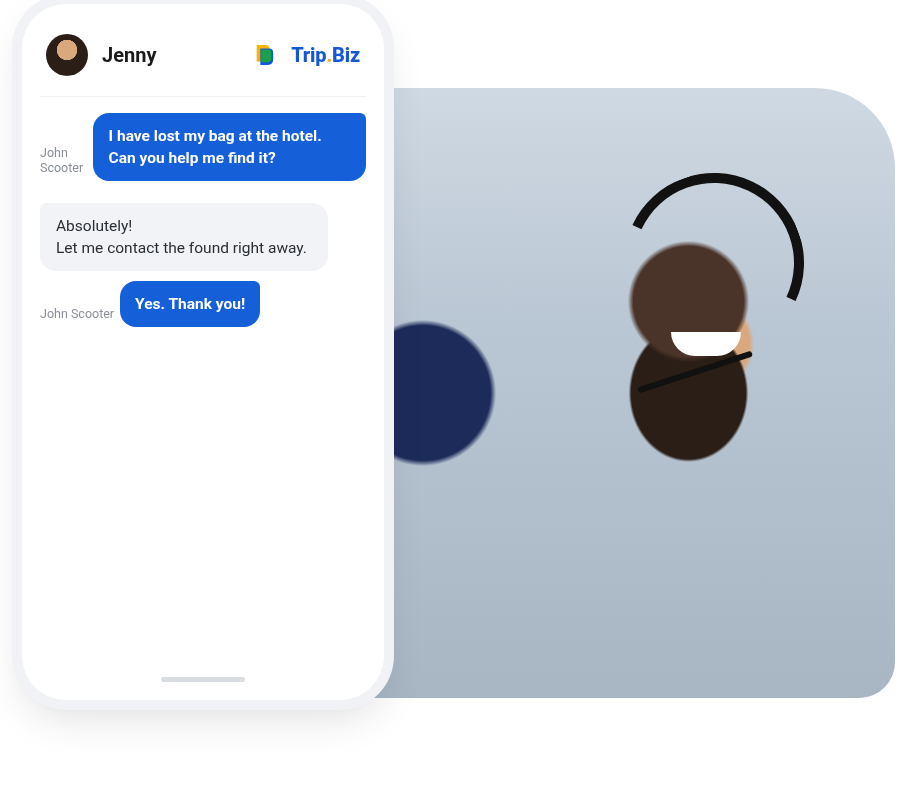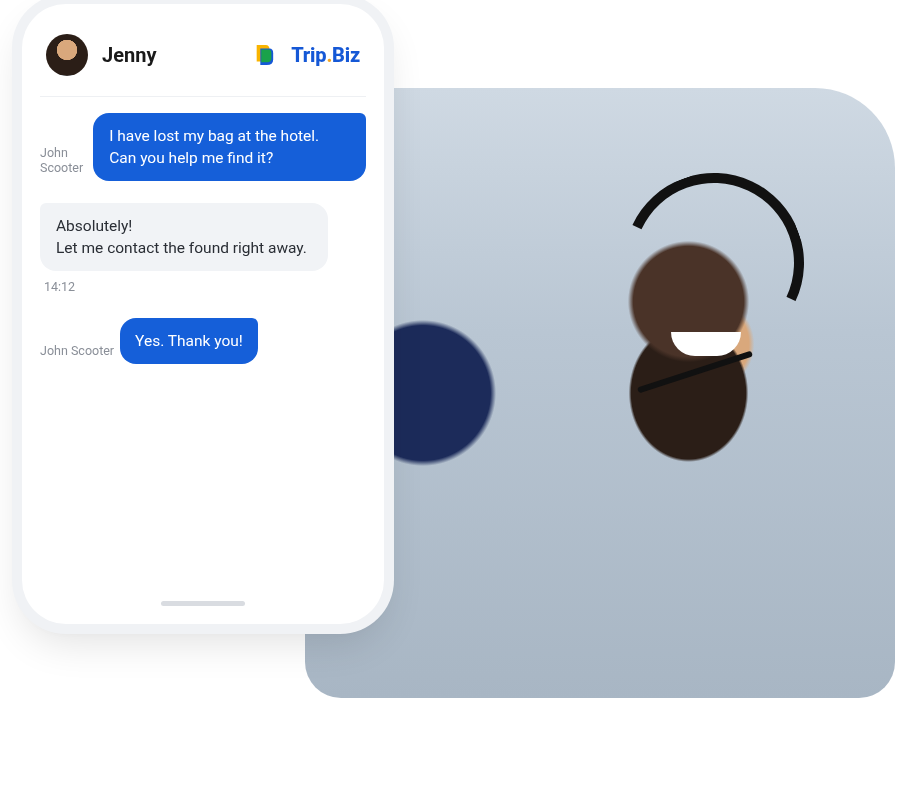--- a/index.html
+++ b/index.html
@@ -61,21 +61,21 @@
     background: #fff;
     border-radius: 0 0 40px 40px;
   }
 
   
   .phone {
     position: absolute;
     left: 22px;
     top: 4px;
     width: 362px;
-    height: 620px;
+    height: 696px;
     background: #fff;
     border-radius: 44px;
     box-shadow:
       0 0 0 10px #f0f2f5,
       0 18px 40px rgba(0,0,0,0.12),
       0 4px 12px rgba(0,0,0,0.08);
     padding: 26px 18px 18px 18px;
     display: flex;
     flex-direction: column;
   }
@@ -151,21 +151,21 @@
   }
   .bubble.agent {
     background: #f1f3f6;
     color: #2a2e35;
     border-top-left-radius: 6px;
   }
   .bubble.user {
     background: #155fd9;
     color: #fff;
     border-top-right-radius: 6px;
-    font-weight: 400;
+    font-weight: 700;
   }
   .bubble.user.small { padding: 12px 15px; }
 
   .timestamp {
     font-size: 12.5px;
     color: #8a8f98;
     padding: 8px 4px 14px 4px;
   }
 
   .home-indicator {
@@ -212,21 +212,20 @@
     <div class="msg-group right">
       <div class="sender-label">John Scooter</div>
       <div class="bubble user">I have lost my bag at the hotel. Can you help me find it?</div>
     </div>
 
     <div style="height:12px"></div>
 
     <div class="msg-group">
       <div class="bubble agent">Absolutely!
 Let me contact the found right away.</div>
-      <div class="timestamp">14:12</div>
     </div>
 
 
     <div class="msg-group right">
       <div class="sender-label">John Scooter</div>
       <div class="bubble user small">Yes. Thank you!</div>
     </div>
 
   </div>
 

